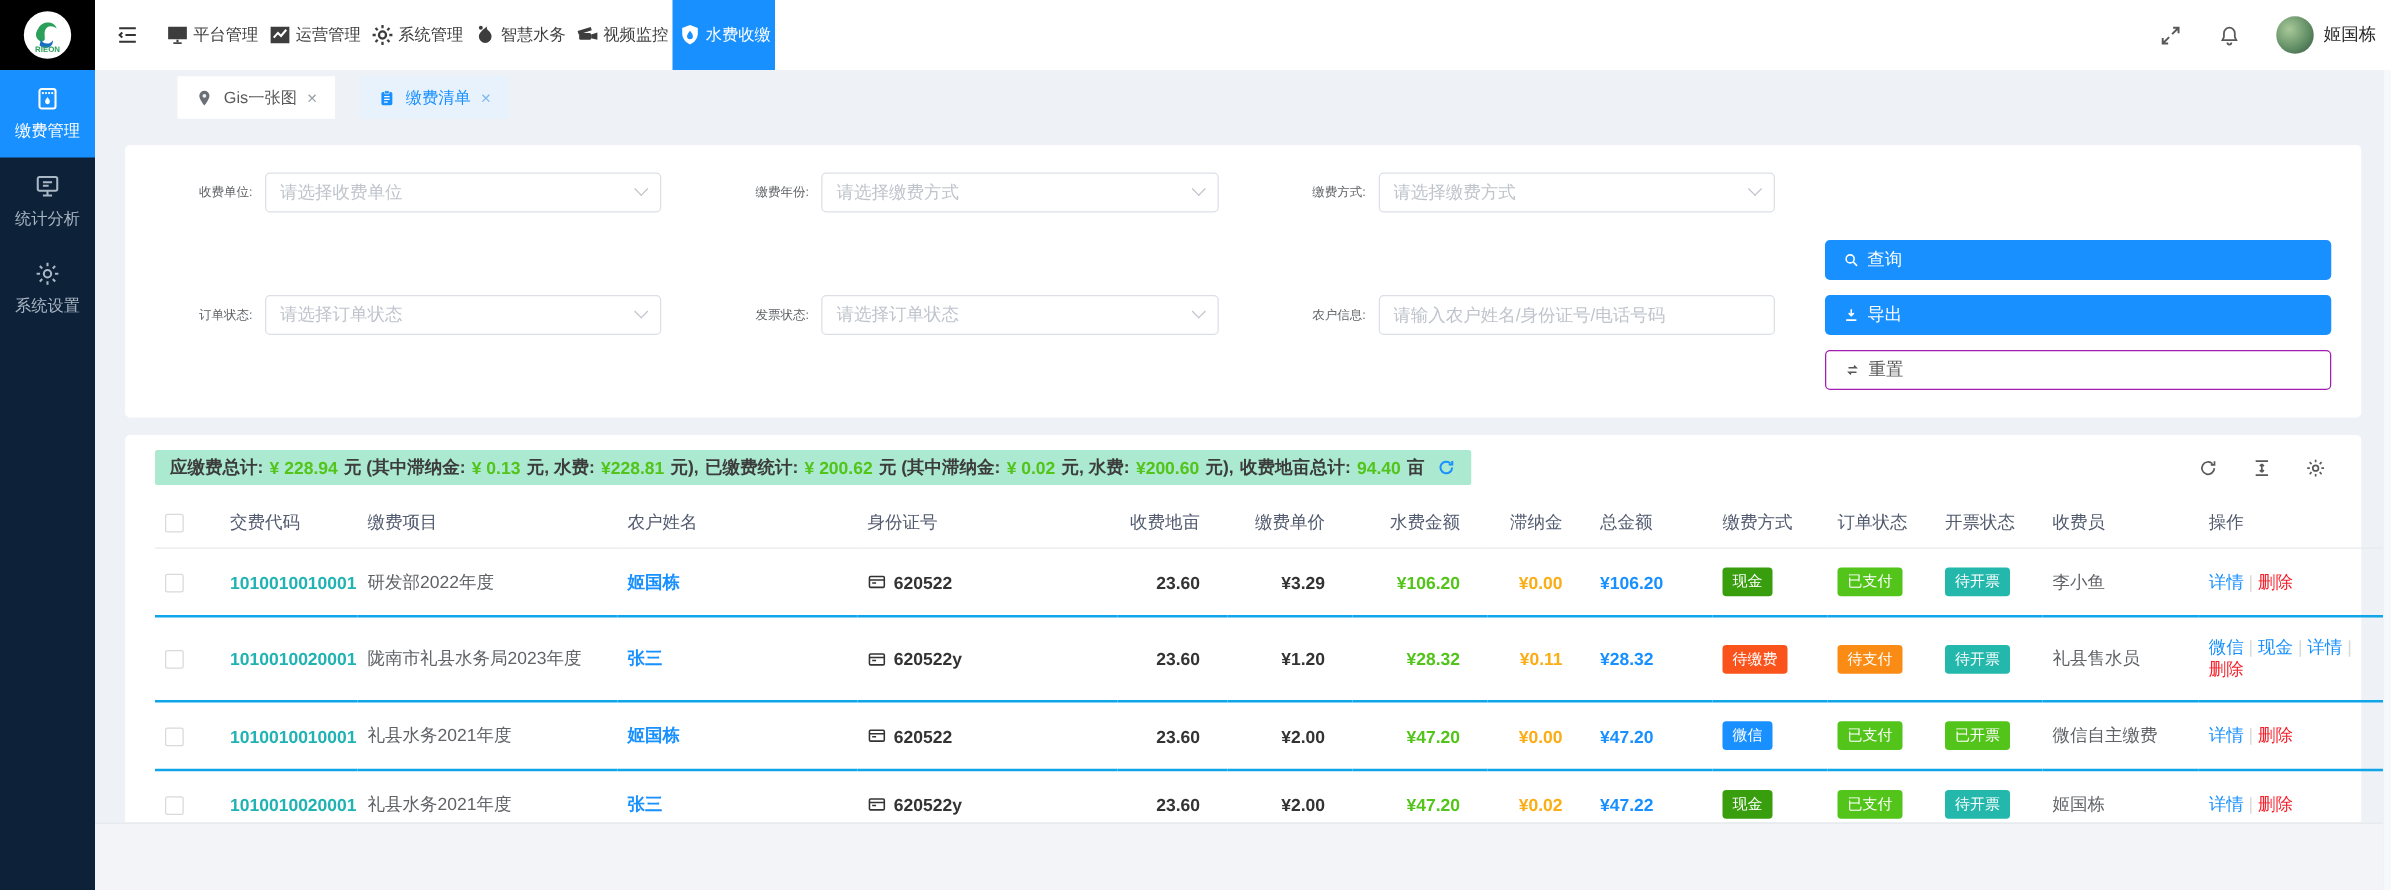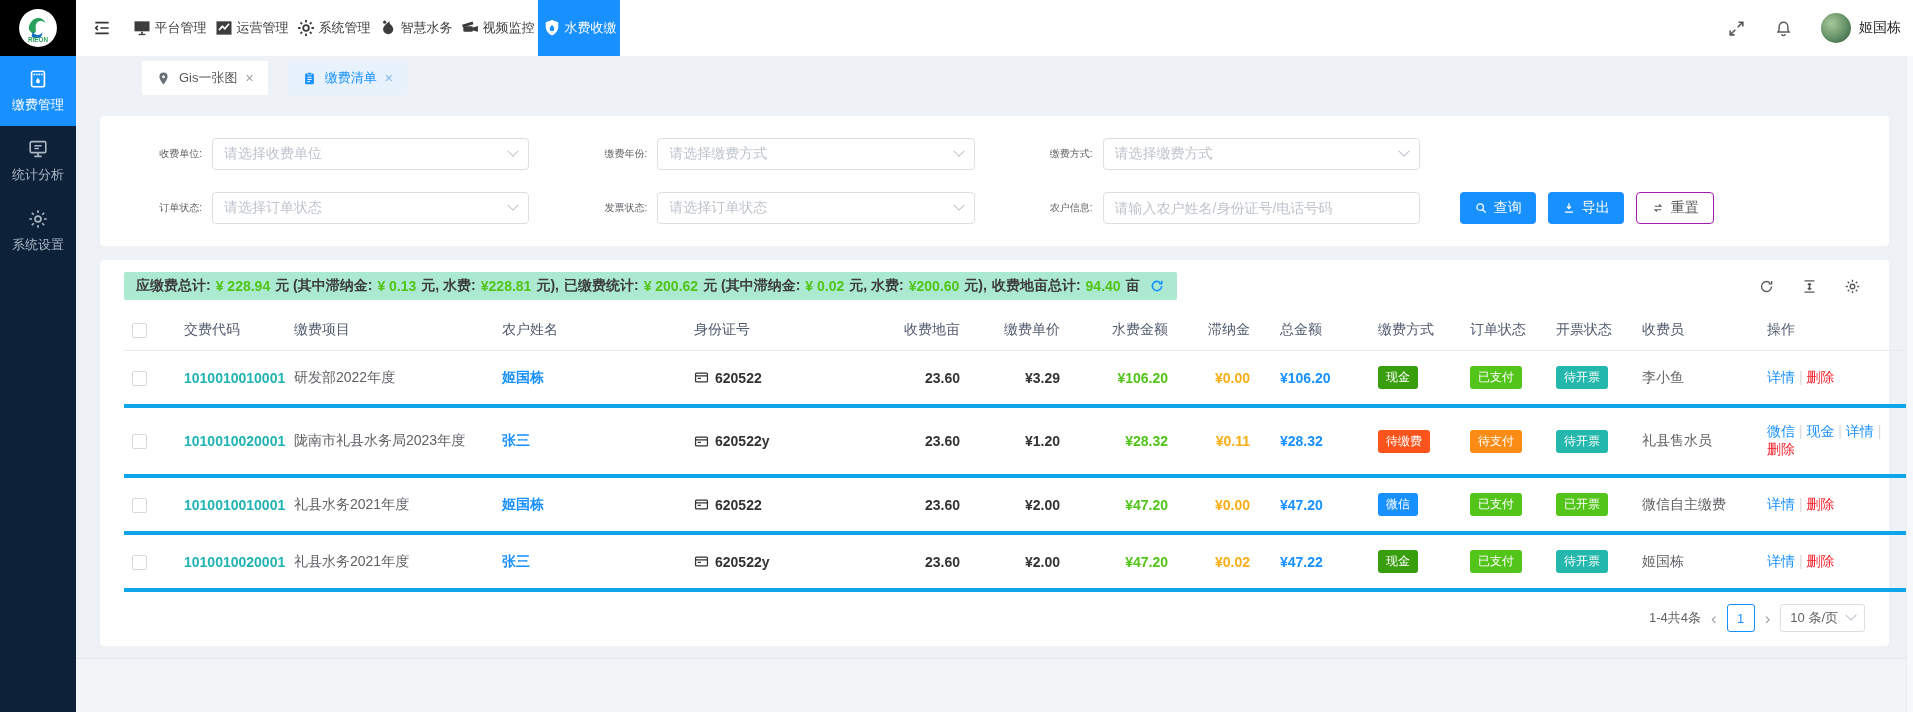--- a/index.html
+++ b/index.html
@@ -41,40 +41,40 @@
   .filter-card { background:#fff; border-radius:4px; padding:22px 24px; }
   .f-row { display:grid; grid-template-columns:repeat(4,1fr); column-gap:40px; }
   .f-row + .f-row { margin-top:22px; }
   .fgroup { display:flex; align-items:center; }
   .fgroup .flabel { width:78px; flex:none; text-align:right; margin-right:10px; color:#606266; font-size:10px; white-space:nowrap; }
   .ctl { flex:1; height:32px; border:1px solid #dcdfe6; border-radius:4px; background:#fff; display:flex; align-items:center; padding:0 11px; cursor:pointer; min-width:0; }
   .ctl .ph { flex:1; color:#bfc4cc; font-size:14px; white-space:nowrap; overflow:hidden; }
   .chev { width:8px; height:8px; border-right:1.5px solid #c0c4cc; border-bottom:1.5px solid #c0c4cc; transform:rotate(45deg) translate(-2px,-2px); flex:none; }
   .ctl input { border:none; outline:none; flex:1; font-size:14px; color:#333; min-width:0; background:transparent; }
   .ctl input::placeholder { color:#bfc4cc; }
-  .fbuttons { display:flex; gap:12px; }
+  .fbuttons { display:flex; gap:12px;flex-direction:column; }
   .btn { height:32px; padding:0 14px; border-radius:4px; font-size:14px; display:inline-flex; align-items:center; gap:6px; border:none; cursor:pointer; font-family:inherit; }
   .btn svg { width:14px; height:14px; }
   .btn-primary { background:#1890ff; color:#fff; }
   .btn-plain { background:#fff; border:1px solid #a21caf; color:#595959; }
 
   
   .table-card { background:#fff; border-radius:4px; margin-top:14px; padding:12px 24px 14px; }
   .summary-row { display:flex; justify-content:space-between; align-items:center; }
   .summary-bar { background:#abe9d1; border-radius:2px; padding:5px 12px; font-size:14px; font-weight:700; color:#3c3c3c; display:flex; align-items:center; white-space:nowrap; }
   .s-lbl { margin-right:5px; }
   .s-num { color:#52c41a; margin-right:5px; }
   .s-refresh { display:inline-flex; margin-left:4px; cursor:pointer; }
   .s-refresh svg { width:16px; height:16px; }
   .tbl-tools { display:flex; align-items:center; gap:26px; color:#595959; padding-right:4px; }
   .tbl-tools svg { width:17px; height:17px; cursor:pointer; }
 
   table { width:100%; border-collapse:collapse; table-layout:fixed; margin-top:10px; font-size:14px; color:#606266; }
   thead th { text-align:left; font-weight:500; color:#515a6e; padding:11px 8px; border-bottom:1px solid #e8eaec; white-space:nowrap; }
-  tbody td { padding:15px 8px; border-bottom:4px solid #0ea5e9; vertical-align:middle; }
+  tbody td { padding:15px 8px; border-bottom:2px solid #0ea5e9; vertical-align:middle; }
   th.r, td.r { text-align:right; padding-right:22px; }
   .cb { width:15px; height:15px; border:1px solid #d9d9d9; border-radius:2px; display:inline-block; background:#fff; cursor:pointer; vertical-align:middle; }
   .code { color:#21b3b3; font-weight:700; }
   .flink { color:#1890ff; font-weight:700; cursor:pointer; }
   .idcell { font-weight:700; color:#333; display:flex; align-items:center; gap:6px; }
   .idcell svg { width:15px; height:15px; flex:none; }
   .num { font-weight:700; color:#333; }
   .green { color:#52c41a; font-weight:700; }
   .orange { color:#faad14; font-weight:700; }
   .blue { color:#1890ff; font-weight:700; }

